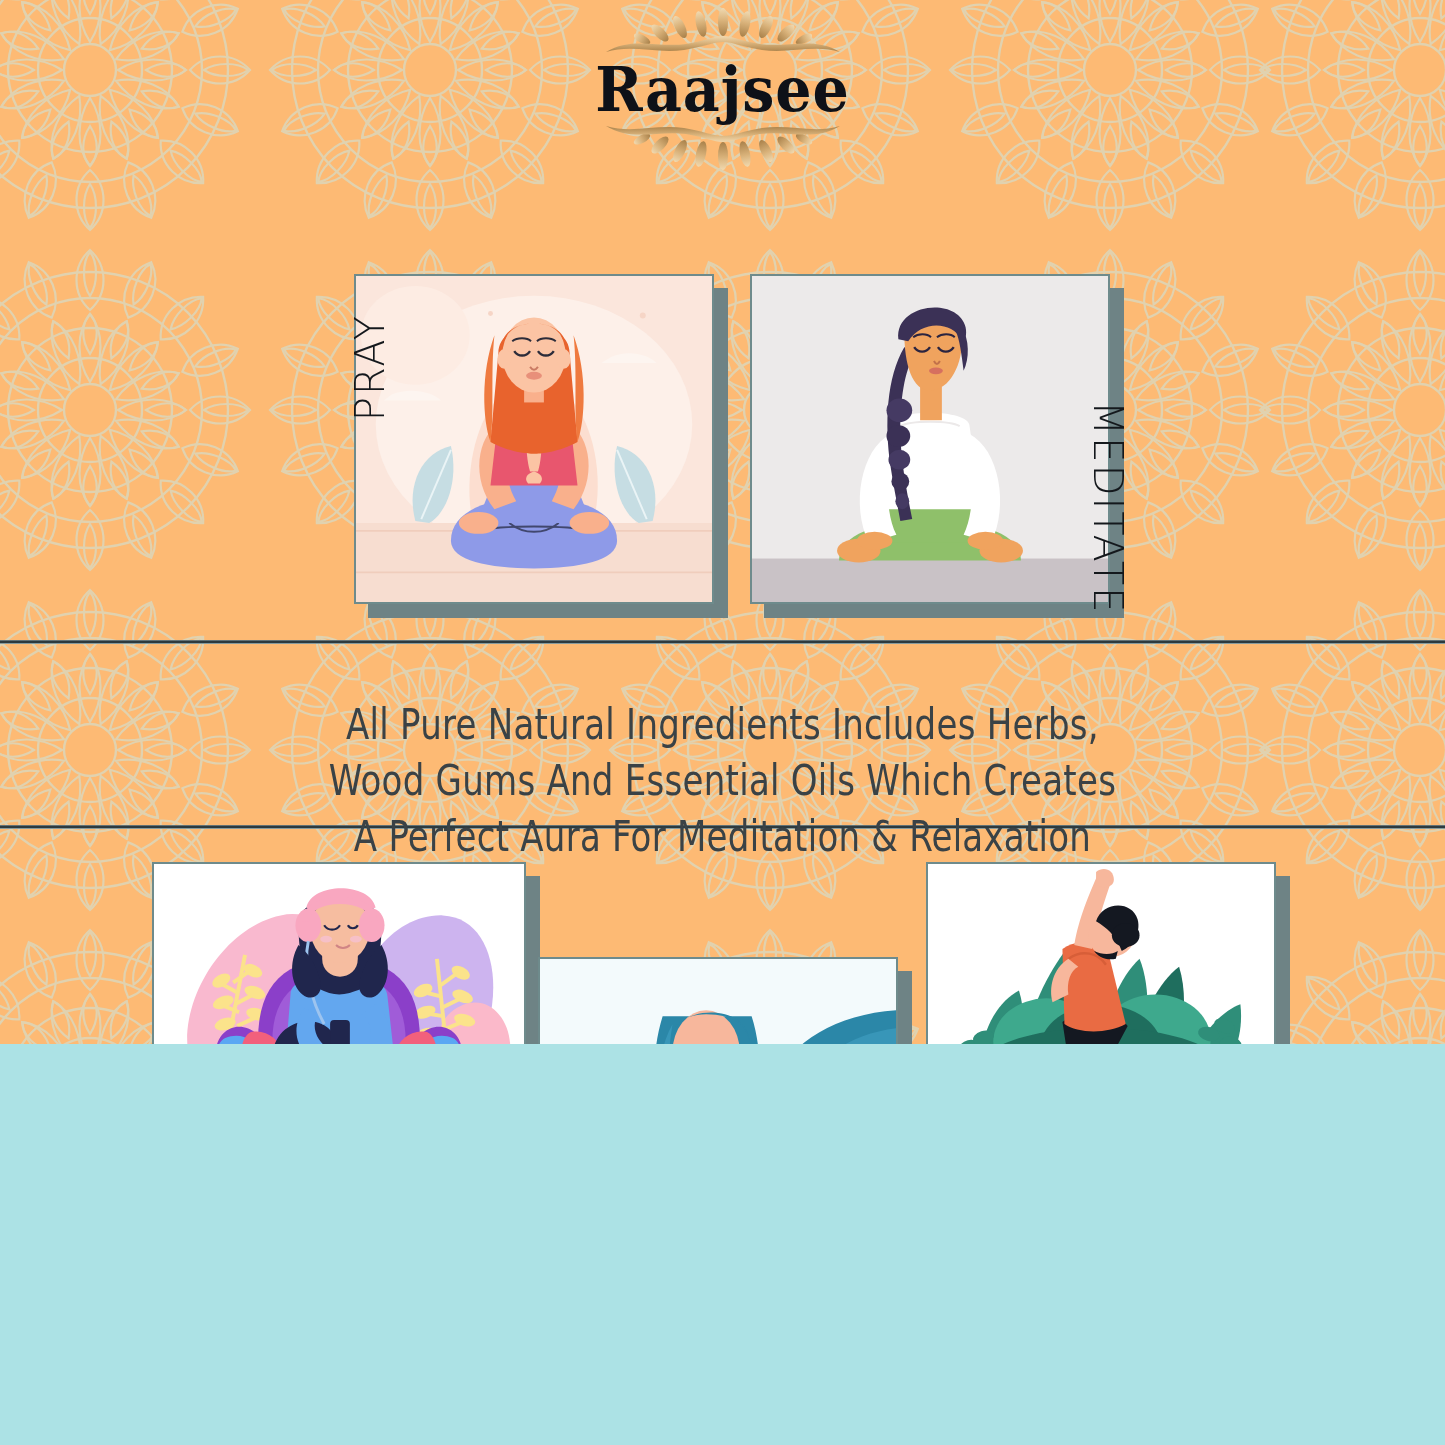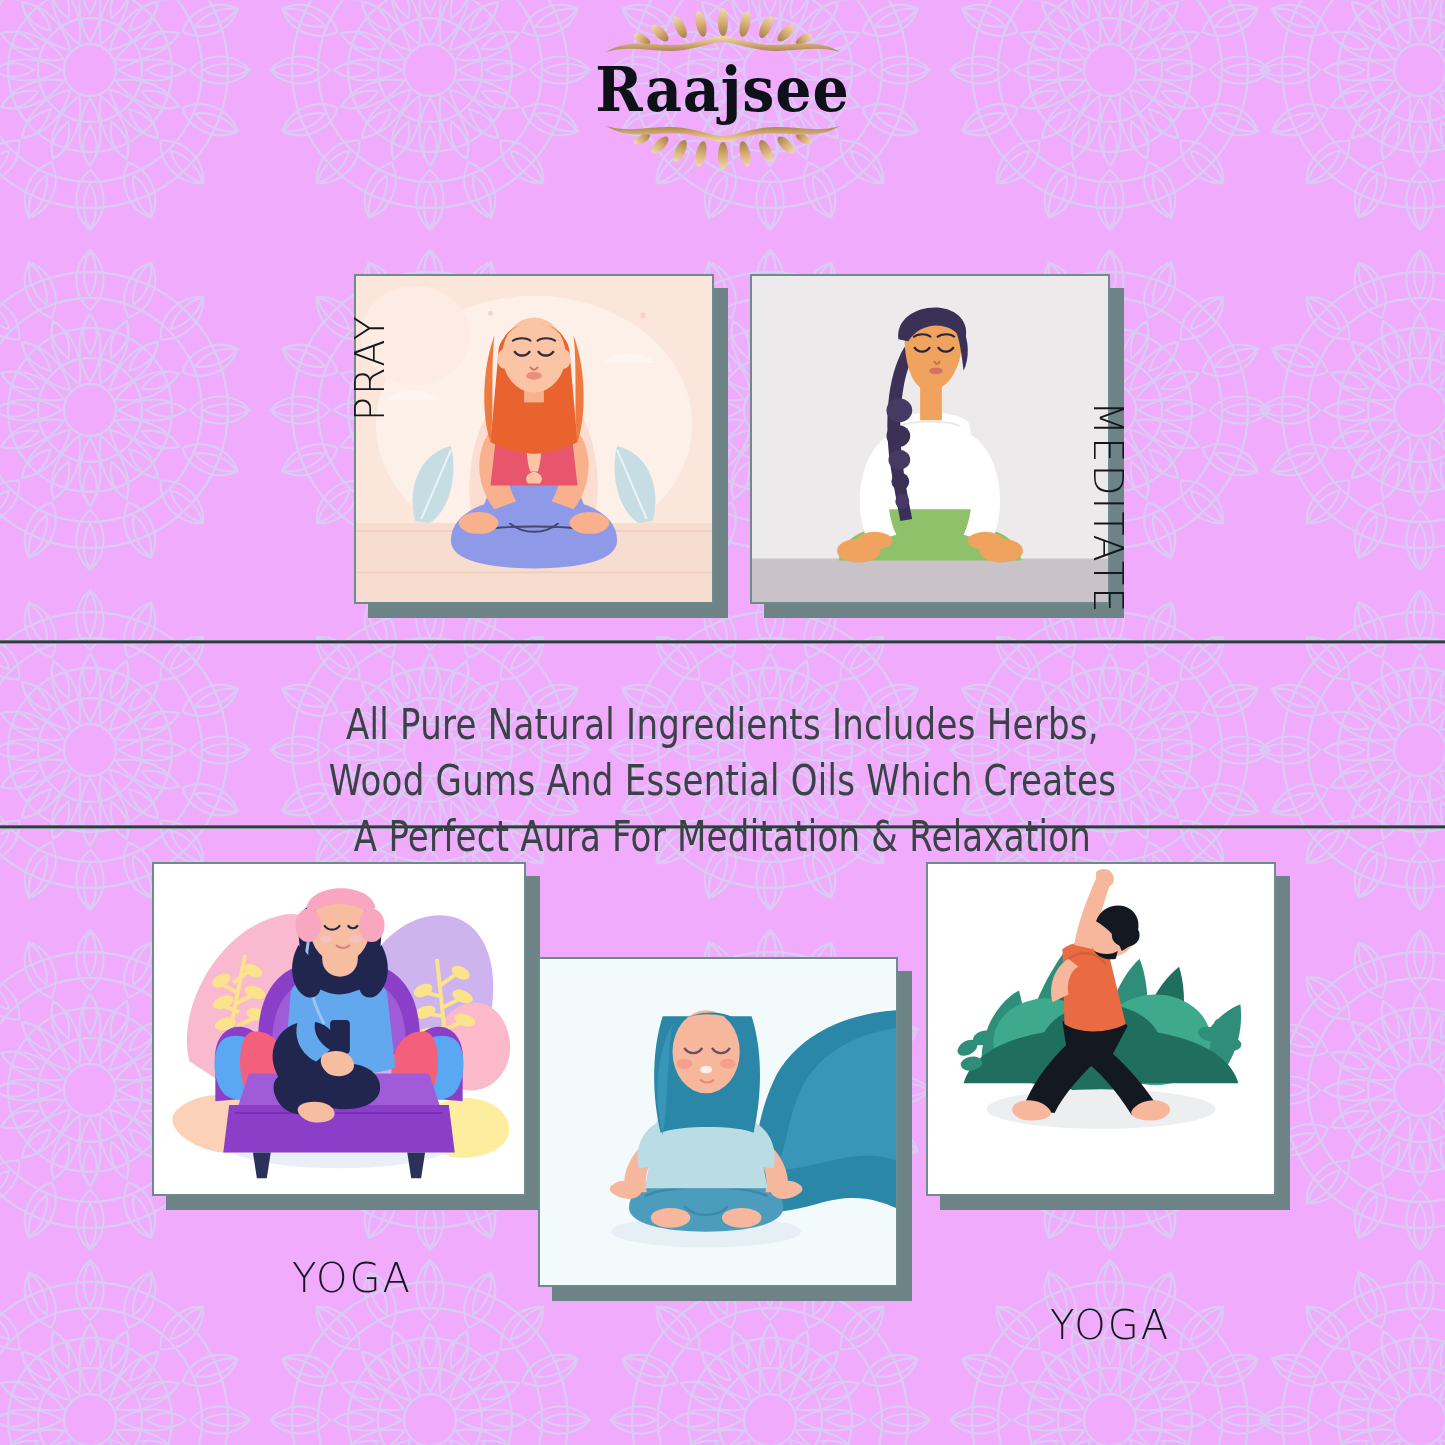--- a/index.html
+++ b/index.html
@@ -2,21 +2,21 @@
 <html><head>
 <meta charset="utf-8">
 <style>
   html,body{margin:0;padding:0;}
   body{
     width:1445px;height:1445px;
     background:#ace2e5;
     font-family:"Liberation Sans", sans-serif;
     overflow:hidden;
   }
-  #stage{position:relative;width:1445px;height:1445px;overflow:hidden;background:#f0abfc;}
+  #stage{position:relative;width:1445px;height:1044px;overflow:hidden;background:#fdba74;}
 
   
   .mandala-layer{position:absolute;inset:0;opacity:.55;pointer-events:none;}
 
   
   #logo-block{position:absolute;left:0;top:8px;width:1445px;text-align:center;}
   #logo-word{
     font-family:"DejaVu Serif", serif;
     font-weight:bold;
     font-size:62px;

